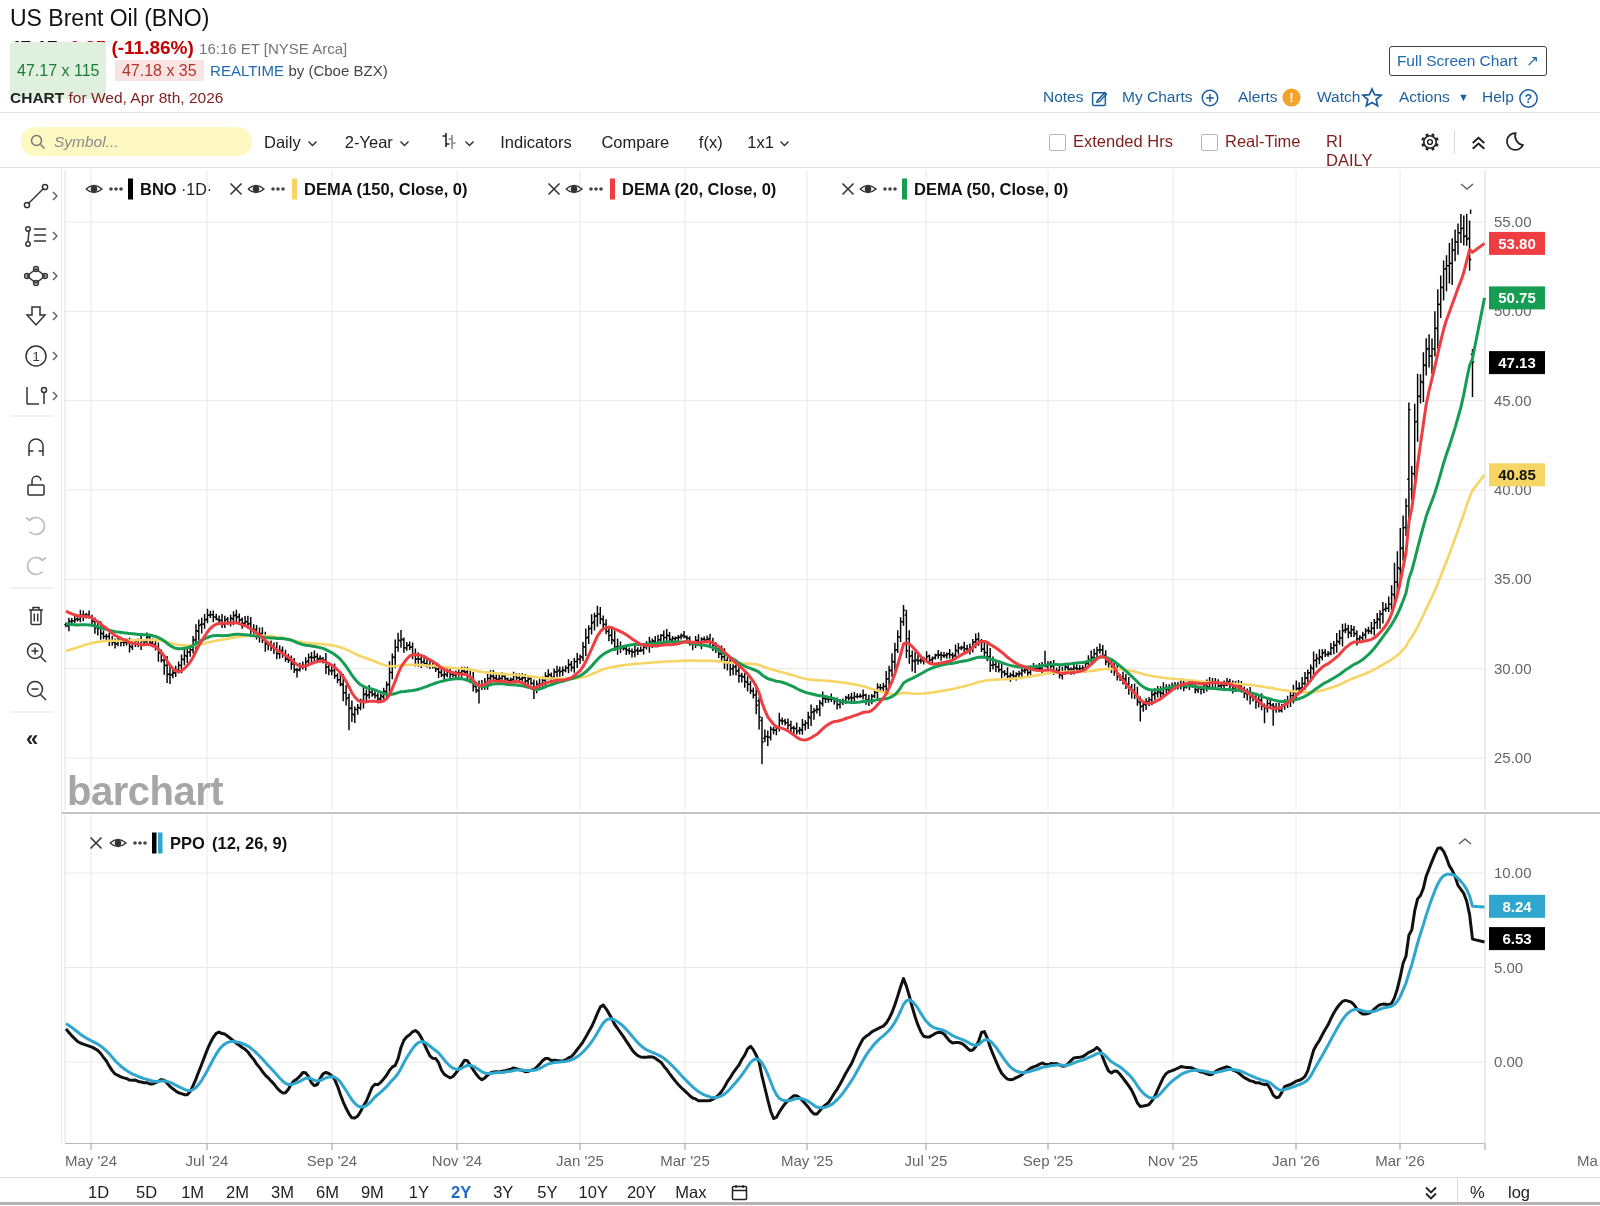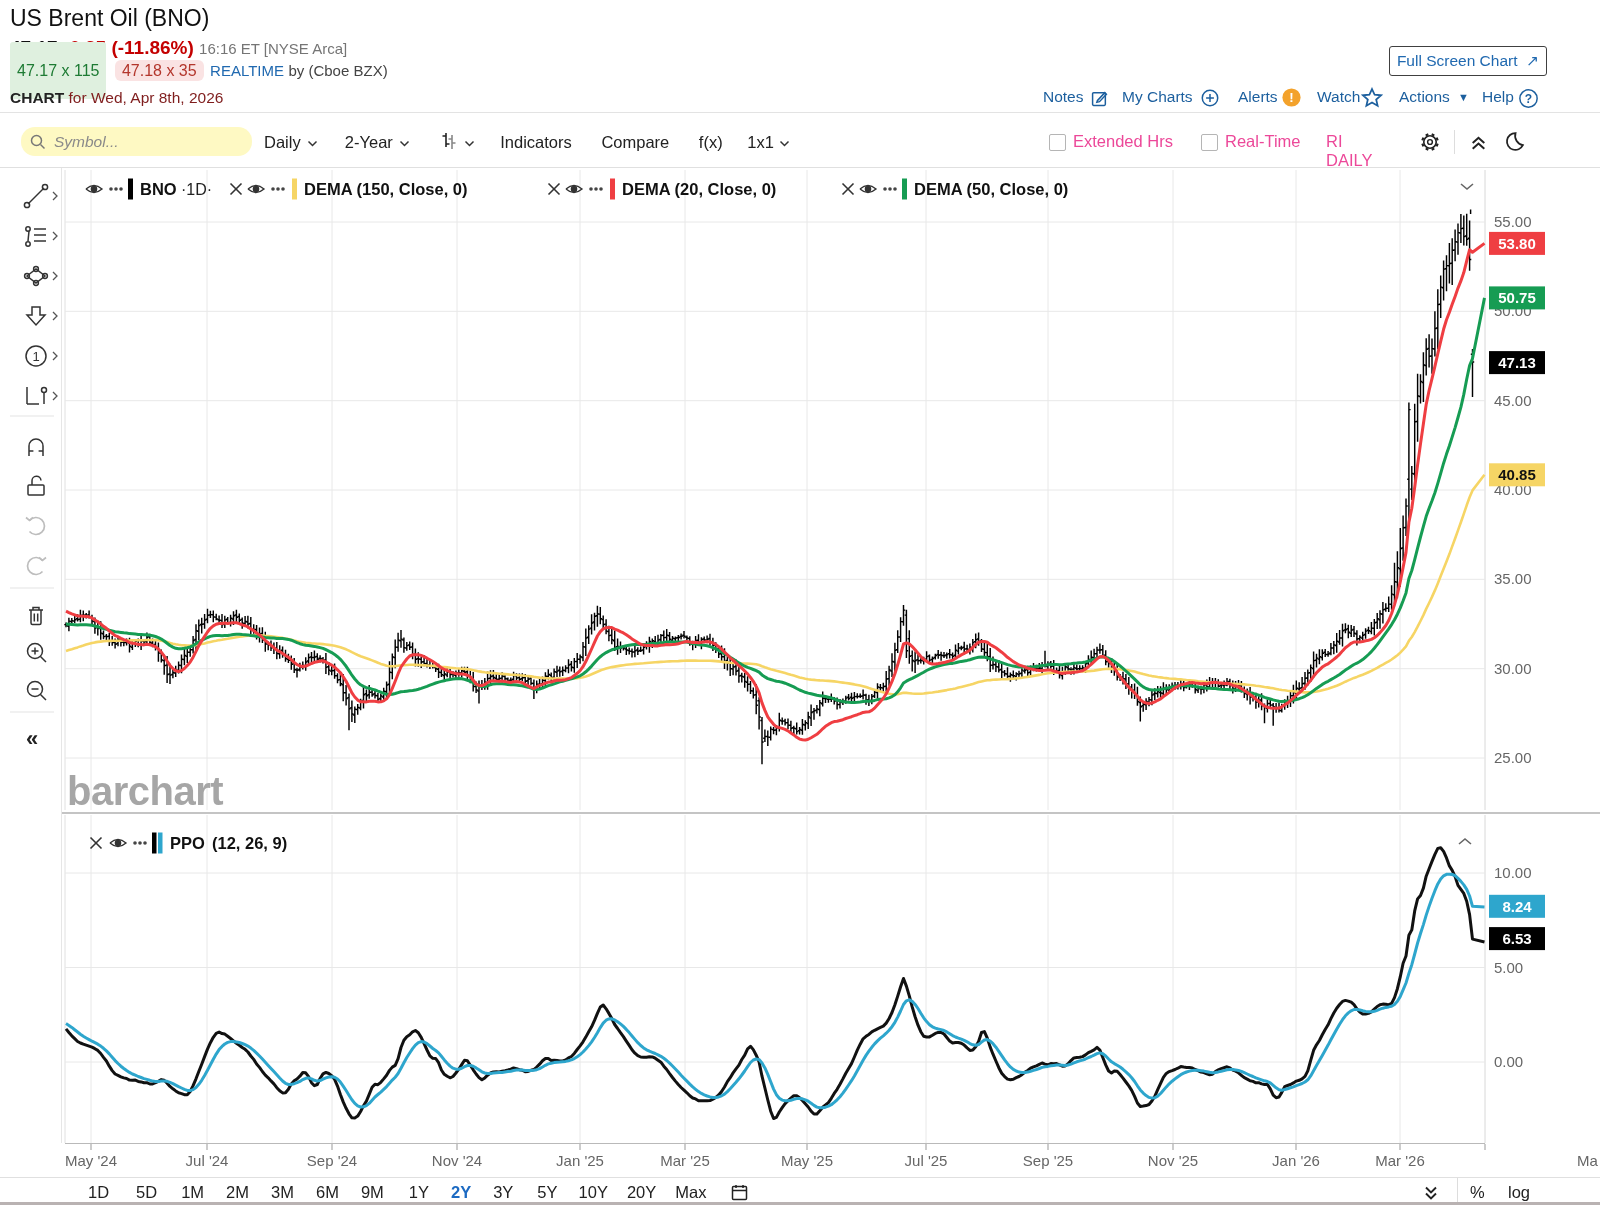--- a/index.html
+++ b/index.html
@@ -6,21 +6,21 @@
 .abs{position:absolute}
 .blue{color:#1c5f9e}
 svg.ic{vertical-align:-3px}
 </style></head>
 <body>
 
 <div class="abs" style="left:10px;top:5px;font-size:23px;font-weight:400;color:#111">US Brent Oil (BNO)</div>
 <div class="abs" style="left:10px;top:37px;font-size:19px;font-weight:700;color:#111">47.17 <span style="color:#c40000">-6.35 (-11.86%)</span> <span style="font-size:15px;font-weight:400;color:#757575">16:16 ET [NYSE Arca]</span></div>
 <div class="abs" style="left:10px;top:62px;font-size:16px">
  <span style="background:#dff0df;color:#1e7b34;padding:20px 7px;border-radius:3px">47.17 x 115</span>
- <span style="background:#fae3e3;color:#b3362c;padding:2px 7px;border-radius:6px;margin-left:4px">47.18 x 35</span>
+ <span style="background:#fae3e3;color:#b3362c;padding:2px 7px;border-radius:1px;margin-left:4px">47.18 x 35</span>
  <span style="color:#2069b0;font-size:15px;margin-left:2px">REALTIME</span>
  <span style="color:#444;font-size:15px"> by (Cboe BZX)</span>
 </div>
 <div class="abs" style="left:10px;top:89px;font-size:15.5px;color:#222"><b>CHART</b> <span style="color:#7f1d1d">for Wed, Apr 8th, 2026</span></div>
 
 <div class="abs" style="left:1389px;top:46px;width:158px;height:30px;border:1px solid #404040;border-radius:3px;color:#2069b0;font-size:15.5px;text-align:center;line-height:28px">Full Screen Chart &nbsp;↗</div>
 
 <div class="abs blue" style="top:88px;left:0;width:1600px;height:22px;font-size:15.5px">
 <span class="abs" style="left:1043px">Notes</span>
 <svg class="abs" style="left:1091px;top:2px" width="17" height="17" viewBox="0 0 16 16" fill="none" stroke="#1c5f9e" stroke-width="1.4">
@@ -68,21 +68,21 @@
     </svg> <svg width="11" height="8" viewBox="0 0 11 8">
       <path d="M1.5 1.5l4 4 4-4" stroke="#333" fill="none" stroke-width="1.5"></path>
     </svg>
 <span style="margin-left:21px">Indicators</span>
 <span style="margin-left:25px">Compare</span>
 <span style="margin-left:25px">f(x)</span>
 <span style="margin-left:20px">1x1</span> <svg width="11" height="8" viewBox="0 0 11 8" style="margin-left:1px">
       <path d="M1.5 1.5l4 4 4-4" stroke="#333" fill="none" stroke-width="1.5"></path>
     </svg>
 </div>
-<div class="abs" style="top:127px;left:0;width:1328px;height:36px;font-size:16.5px;color:#ec4899">
+<div class="abs" style="top:127px;left:0;width:1328px;height:36px;font-size:16.5px;color:#7f1d1d">
 <span class="abs" style="left:1049px;top:7px;width:17px;height:17px;border:1px solid #b5b5b5;border-radius:2px"></span>
 <span class="abs" style="left:1073px;top:5px">Extended Hrs</span>
 <span class="abs" style="left:1201px;top:7px;width:17px;height:17px;border:1px solid #b5b5b5;border-radius:2px"></span>
 <span class="abs" style="left:1225px;top:5px">Real-Time</span>
 <span class="abs" style="left:1326px;top:5px">RI DAILY</span>
 <svg class="abs" style="left:1419px;top:4px" width="22" height="22" viewBox="0 0 24 24" fill="none" stroke="#222">
       <circle cx="12" cy="12" r="6.8" stroke-width="1.8"></circle>
       <circle cx="12" cy="12" r="2.6" stroke-width="1.6"></circle>
       <path d="M18.7 14.8L20.9 15.7M14.8 18.7L15.7 20.9M9.2 18.7L8.3 20.9M5.3 14.8L3.1 15.7M5.3 9.2L3.1 8.3M9.2 5.3L8.3 3.1M14.8 5.3L15.7 3.1M18.7 9.2L20.9 8.3" stroke-width="3.1"></path>
     </svg>

